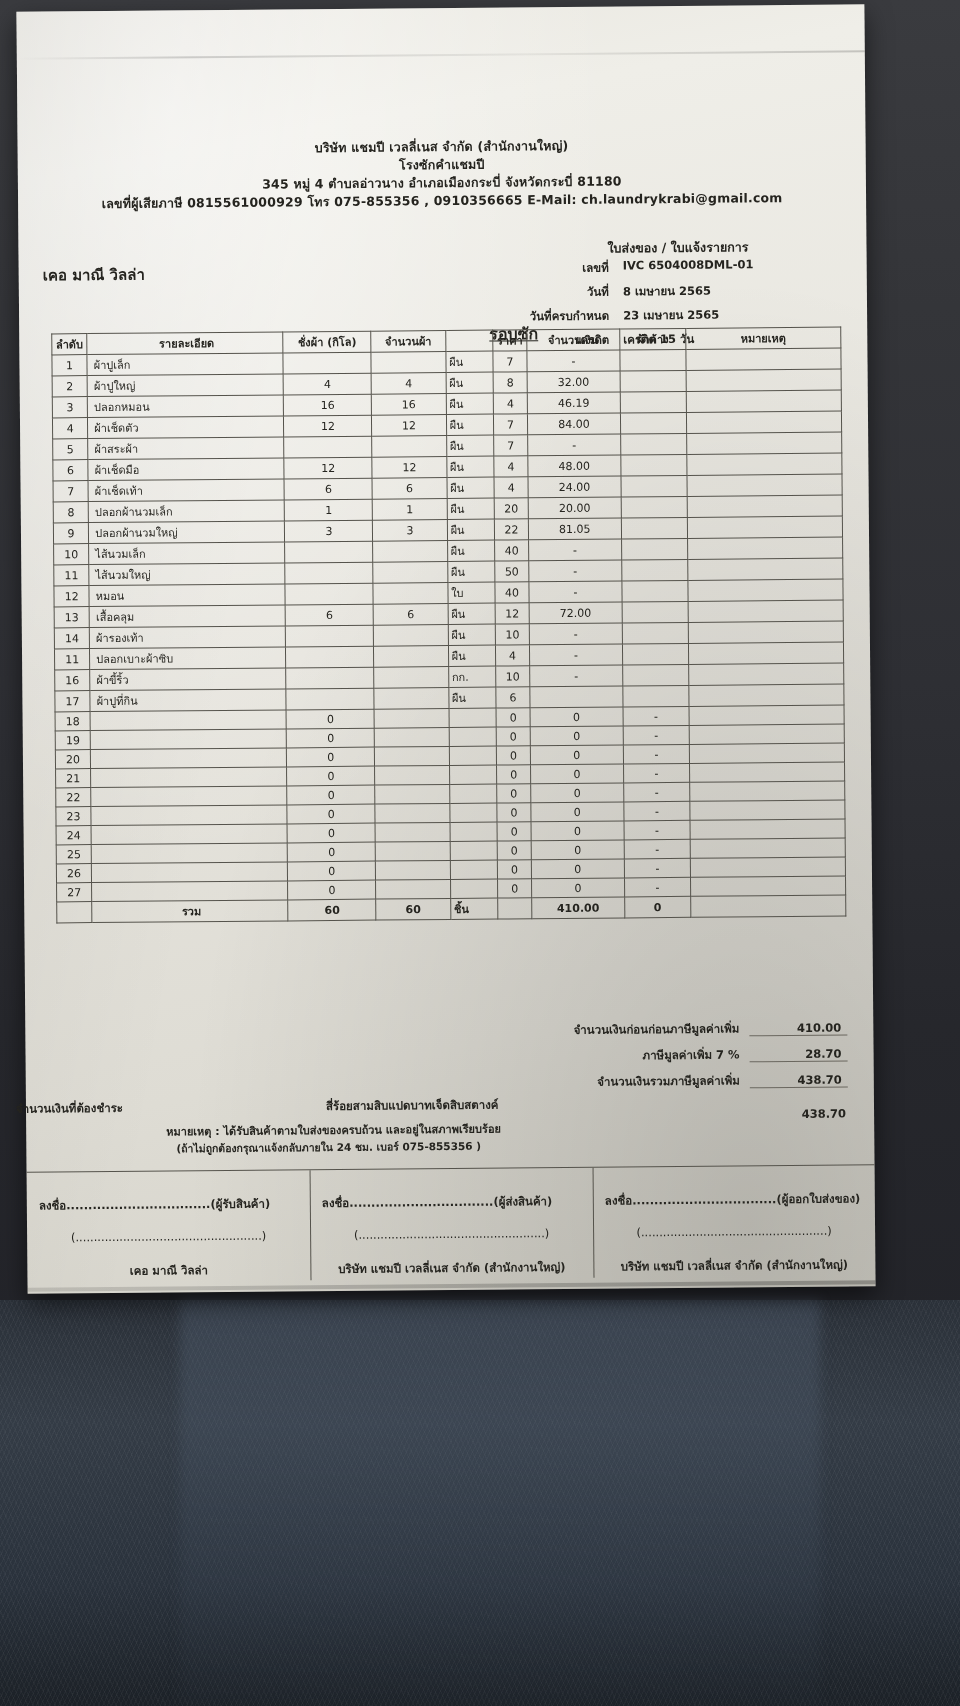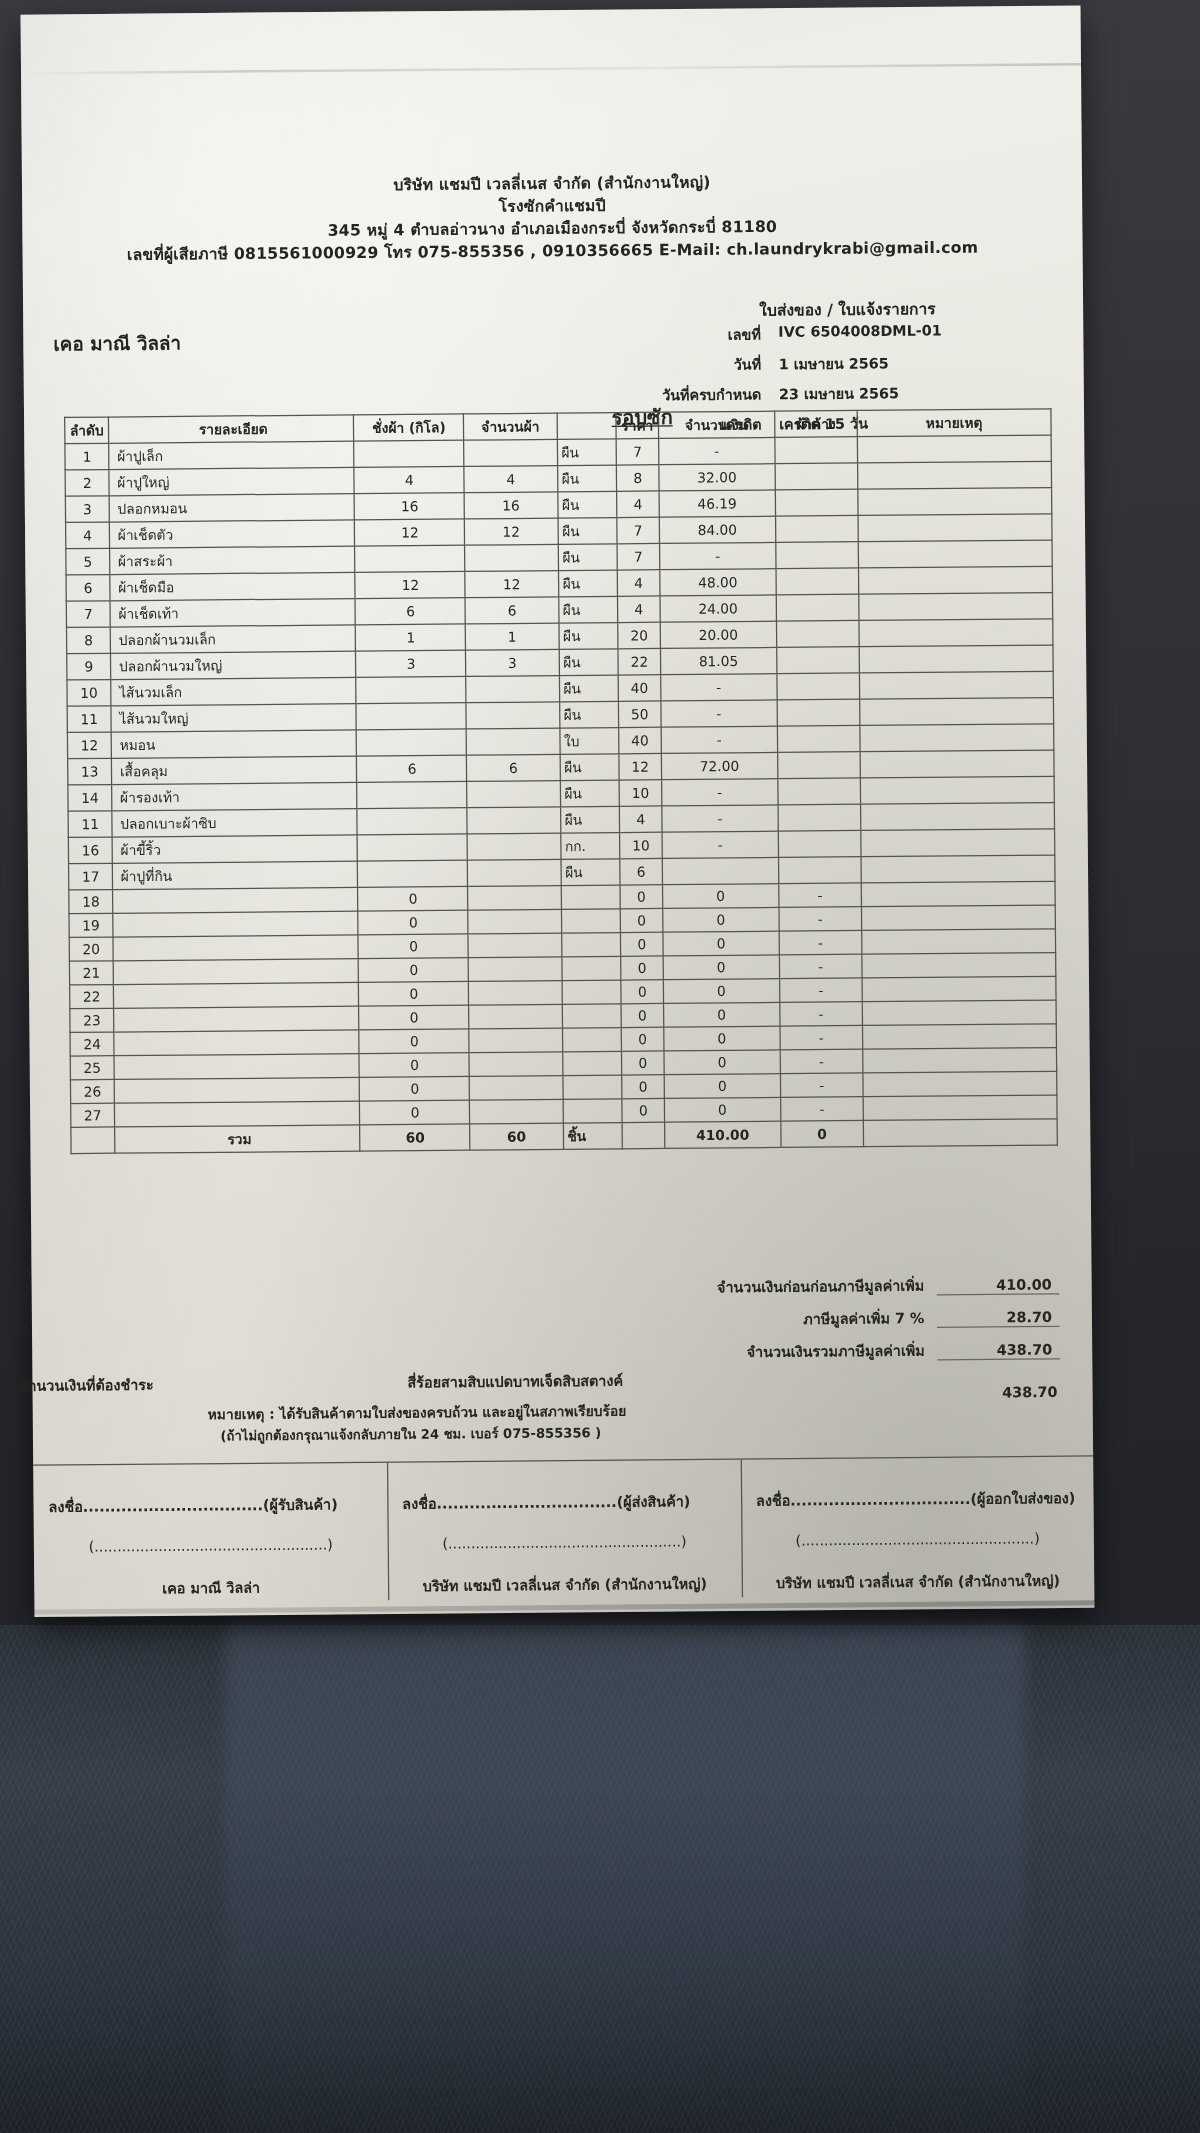--- a/index.html
+++ b/index.html
@@ -127,21 +127,21 @@
     <div class="doc-type">ใบส่งของ / ใบแจ้งรายการ</div>
     <div class="cust">เคอ มาณี วิลล่า</div>
 
     <div class="meta">
       <div class="row">
           <div class="k">เลขที่</div>
           <div class="v">IVC 6504008DML-01</div>
         </div>
       <div class="row">
           <div class="k">วันที่</div>
-          <div class="v">1 เมษายน 2565</div>
+          <div class="v">8 เมษายน 2565</div>
         </div>
       <div class="row">
           <div class="k">วันที่ครบกำหนด</div>
           <div class="v">23 เมษายน 2565</div>
         </div>
       <div class="row">
           <div class="k">เครดิต</div>
           <div class="v">เครดิต 15 วัน</div>
         </div>
     </div>

